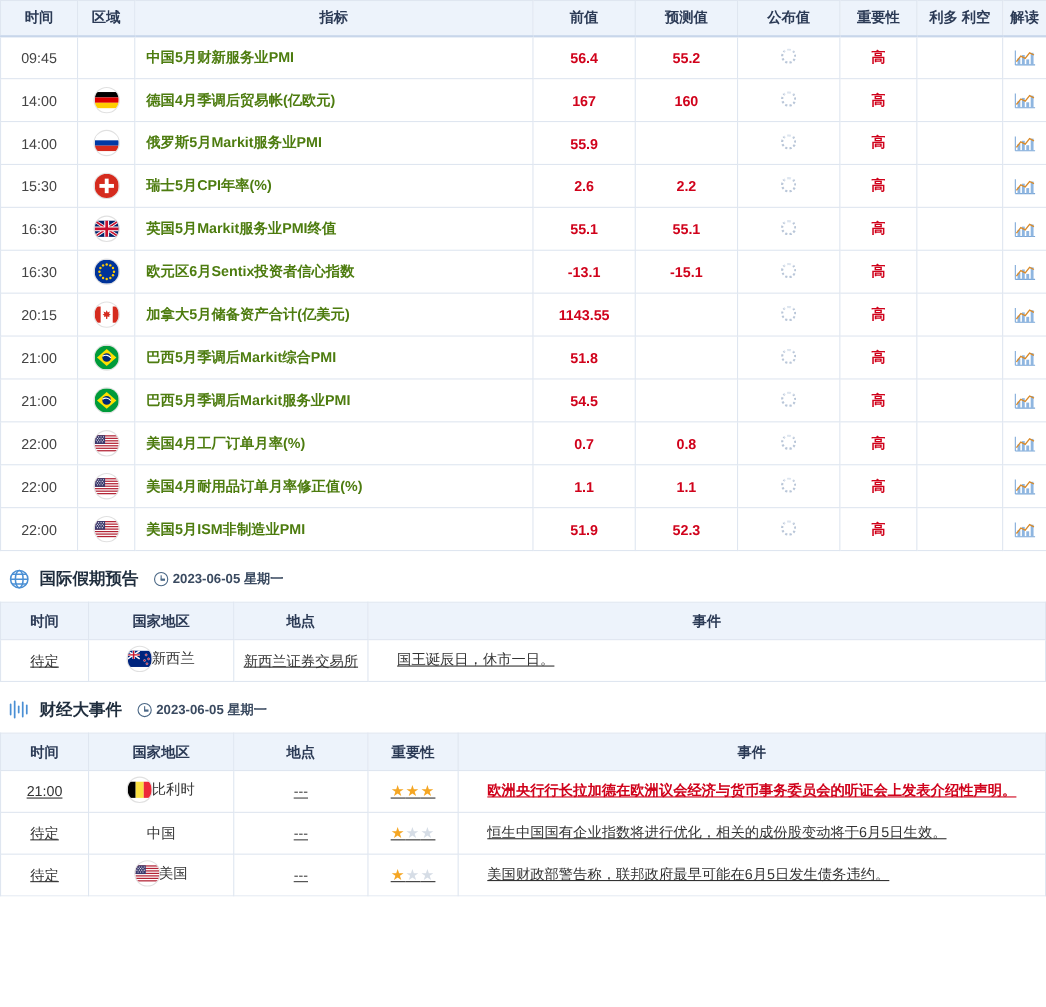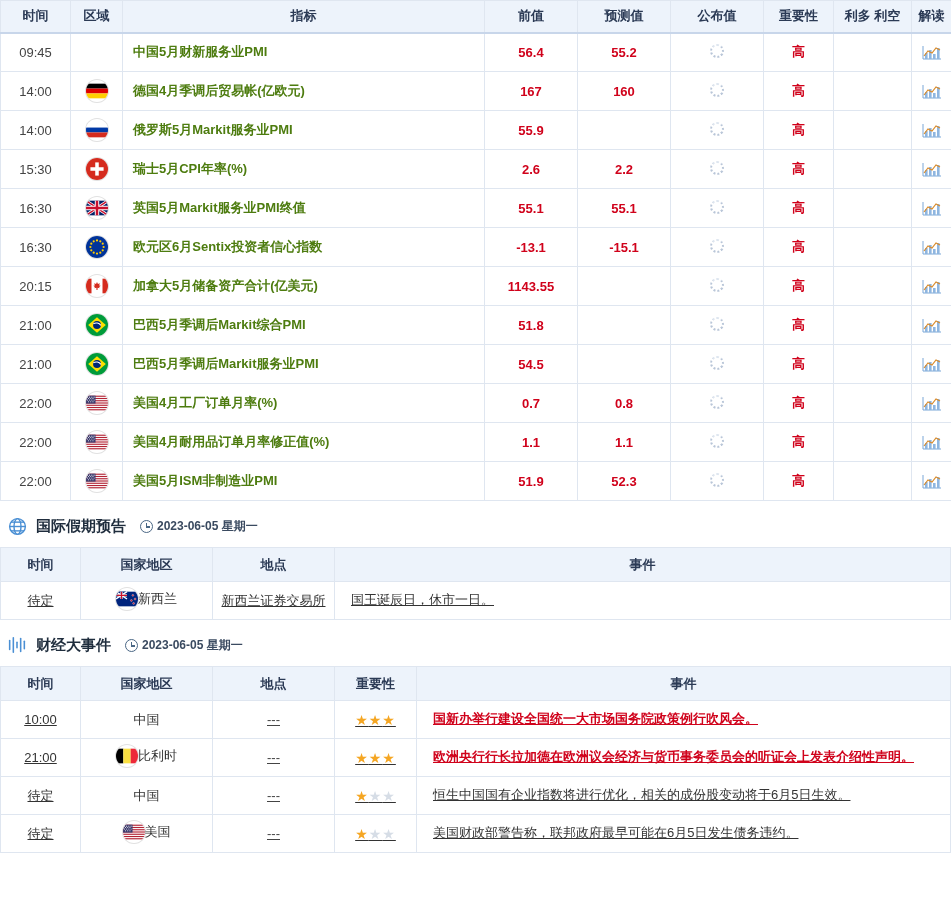--- a/index.html
+++ b/index.html
@@ -137,21 +137,21 @@
     text-decoration: underline;
   }
   .holiday .h-country, .events .e-country {
     text-align: center;
   }
   .holiday .h-country .cwrap, .events .e-country .cwrap {
     display: inline-flex; align-items: center; gap: 0; justify-content: center;
   }
   .holiday .h-event, .events .e-event {
     text-align: left;
-    padding-left: 16px;
+    padding-left: 26px;
   }
   .events tbody td.e-event { font-weight: normal; color: #333; }
   .events tbody td.e-event.hot { color: #d0021b; font-weight: bold; }
   .events .e-place { color: #444; }
 
   .stars { letter-spacing: 1px; font-size: 14px; }
   .star-on { color: #f5a623; }
   .star-off { color: #d6dde6; }
   .lh { line-height: 1.45; }
 </style>
@@ -639,29 +639,20 @@
     <thead>
       <tr>
         <th>时间</th>
         <th>国家地区</th>
         <th>地点</th>
         <th>重要性</th>
         <th>事件</th>
       </tr>
     </thead>
     <tbody id="events-body">
-        <tr>
-    <td>10:00</td>
-    <td class="e-country"><span class="cwrap">
-              <span>中国</span>
-            </span></td>
-    <td class="e-place">---</td>
-    <td><span class="stars"><span class="star-on">★</span><span class="star-on">★</span><span class="star-on">★</span></span></td>
-    <td class="e-event lh hot">国新办举行建设全国统一大市场国务院政策例行吹风会。</td>
-  </tr>
         <tr>
     <td>21:00</td>
     <td class="e-country"><span class="cwrap">
               <span class="flag round">
                 <svg viewBox="0 0 30 20">
                   <rect width="10" height="20" fill="#000"></rect>
                   <rect x="10" width="10" height="20" fill="#FAE042"></rect>
                   <rect x="20" width="10" height="20" fill="#ED2939"></rect>
                 </svg>
               </span>

